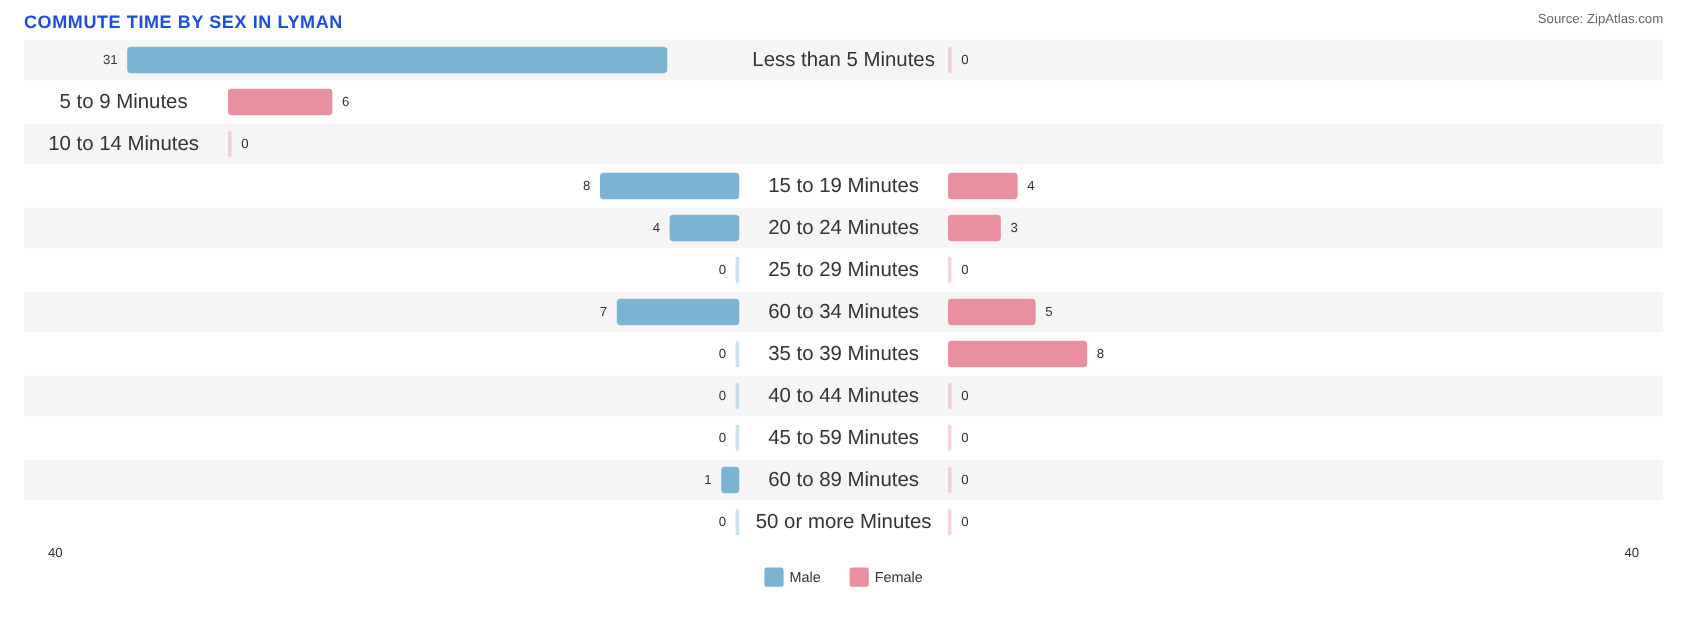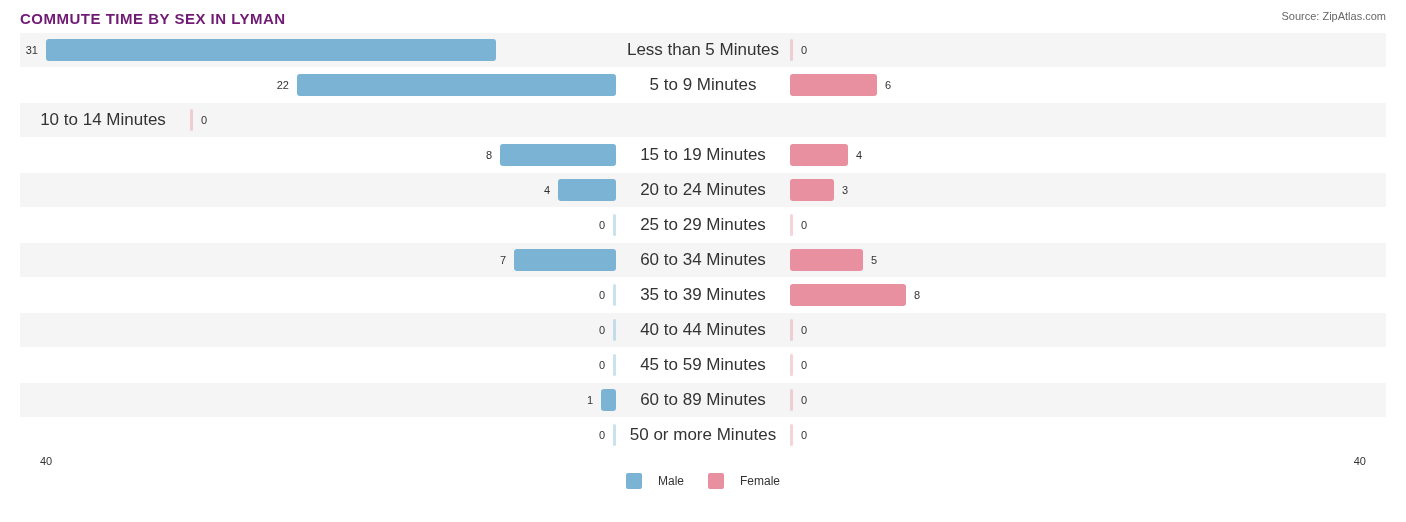--- a/index.html
+++ b/index.html
@@ -14,21 +14,21 @@
     .chart-container {
       width: 1406px;
       height: 522px;
       padding: 10px 20px 40px 20px;
       position: relative;
     }
     .chart-title {
       font-size: 15px;
       font-weight: bold;
       text-transform: uppercase;
-      color: #701a75;
+      color: #1d4ed8;
       margin-bottom: 6px;
       letter-spacing: 0.5px;
     }
     .source-text {
       position: absolute;
       top: 10px;
       right: 20px;
       font-size: 11px;
       color: #666;
     }
@@ -105,21 +105,21 @@
     .legend {
       display: flex;
       justify-content: center;
       align-items: center;
       margin-top: 6px;
       gap: 24px;
     }
     .legend-item {
       display: flex;
       align-items: center;
-      gap: 16px;
+      gap: 5px;
       font-size: 12px;
       color: #333;
     }
     .legend-box {
       width: 16px;
       height: 16px;
       border-radius: 2px;
     }
     .axis-labels {
       display: flex;
@@ -138,40 +138,34 @@
 <body>
 
 <div class="chart-container">
   <div class="chart-title">COMMUTE TIME BY SEX IN LYMAN</div>
   <div class="source-text">Source: ZipAtlas.com</div>
 
   <div class="chart-inner" id="chart-body">
 
   <div class="bar-row">
     <div class="left-section">
-      <div style="display:flex;align-items:center;gap:4px;justify-content:flex-start;width:100%;">
+      <div style="display:flex;align-items:center;gap:4px;justify-content:center;width:100%;">
         <span class="val-outside-left">31</span>
         <div class="blue-bar" style="width:450px;"></div>
       </div>
     </div>
     <div class="label-section">Less than 5 Minutes</div>
     <div class="right-section">
       <div style="display:flex;align-items:center;gap:4px;justify-content:flex-start;width:100%;">
         <div class="pink-bar" style="width: 3px; opacity: 0.4;"></div>
         <span class="val-outside-right">0</span>
       </div>
     </div>
   </div>
       <div class="bar-row">
-    <div class="left-section">
-      <div style="display:flex;align-items:center;gap:4px;justify-content:flex-end;width:100%;">
-        <span class="val-outside-left">22</span>
-        <div class="blue-bar" style="width:319px;"></div>
-      </div>
-    </div>
     <div class="label-section">5 to 9 Minutes</div>
     <div class="right-section">
       <div style="display:flex;align-items:center;gap:4px;justify-content:flex-start;width:100%;">
         <div class="pink-bar" style="width:87px;"></div>
         <span class="val-outside-right">6</span>
       </div>
     </div>
   </div>
       <div class="bar-row">
     <div class="label-section">10 to 14 Minutes</div>

